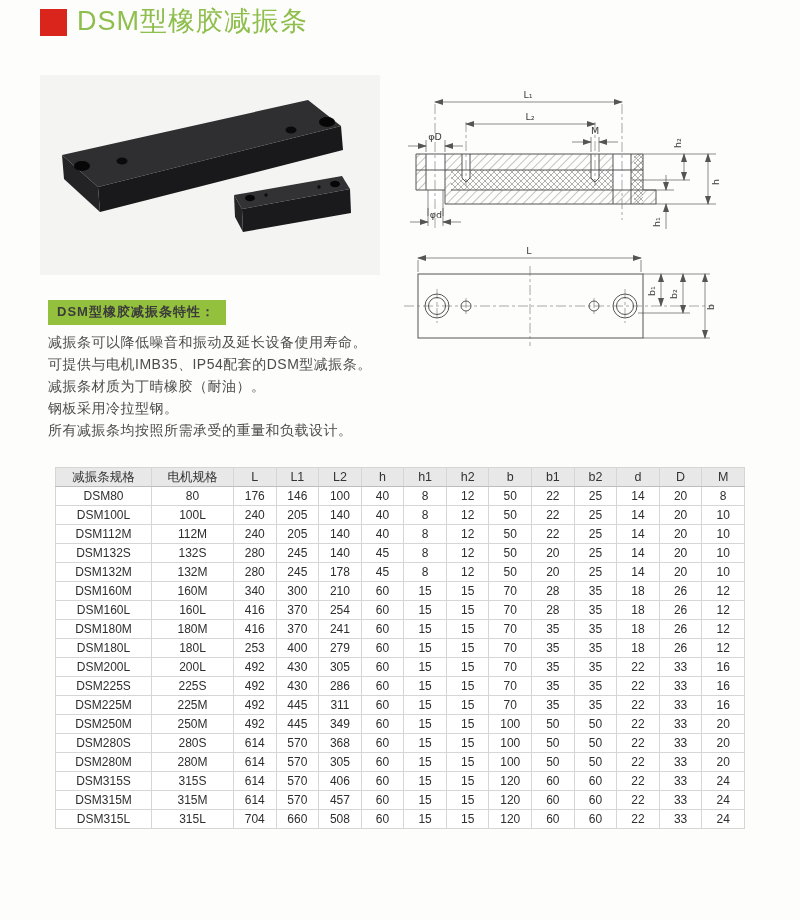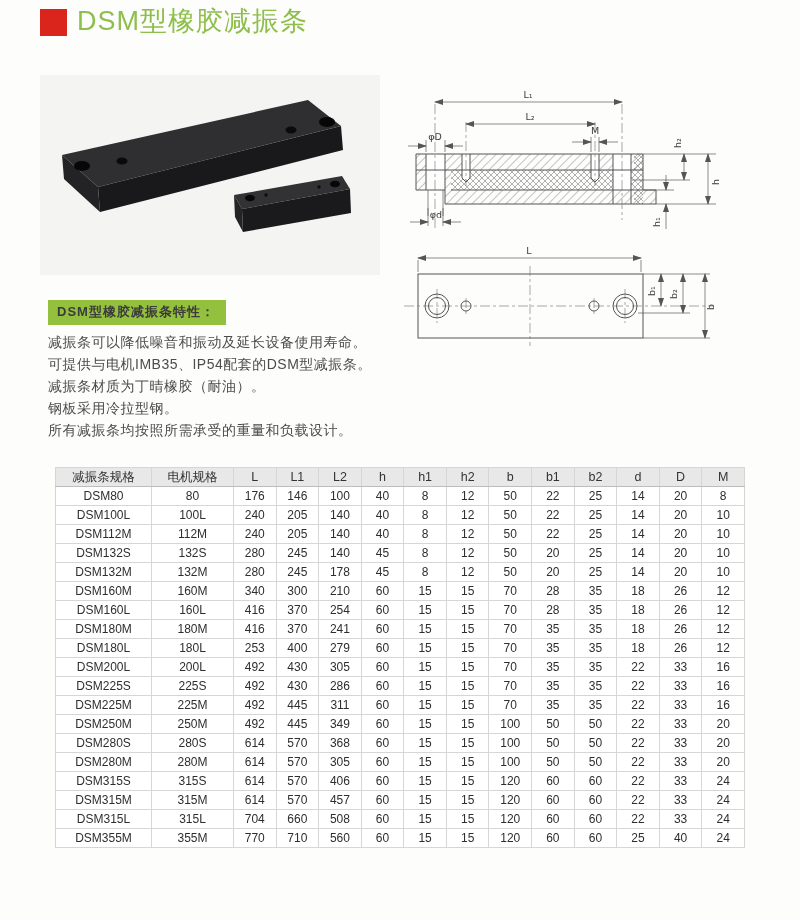--- a/index.html
+++ b/index.html
@@ -535,32 +535,16 @@
           <td>60</td>
           <td>15</td>
           <td>15</td>
           <td>120</td>
           <td>60</td>
           <td>60</td>
           <td>22</td>
           <td>33</td>
           <td>24</td>
         </tr>
-        <tr>
-          <td>DSM355M</td>
-          <td>355M</td>
-          <td>770</td>
-          <td>710</td>
-          <td>560</td>
-          <td>60</td>
-          <td>15</td>
-          <td>15</td>
-          <td>120</td>
-          <td>60</td>
-          <td>60</td>
-          <td>25</td>
-          <td>40</td>
-          <td>24</td>
-        </tr>
       </tbody>
   </table>
 
 </div>
 
 </body></html>

